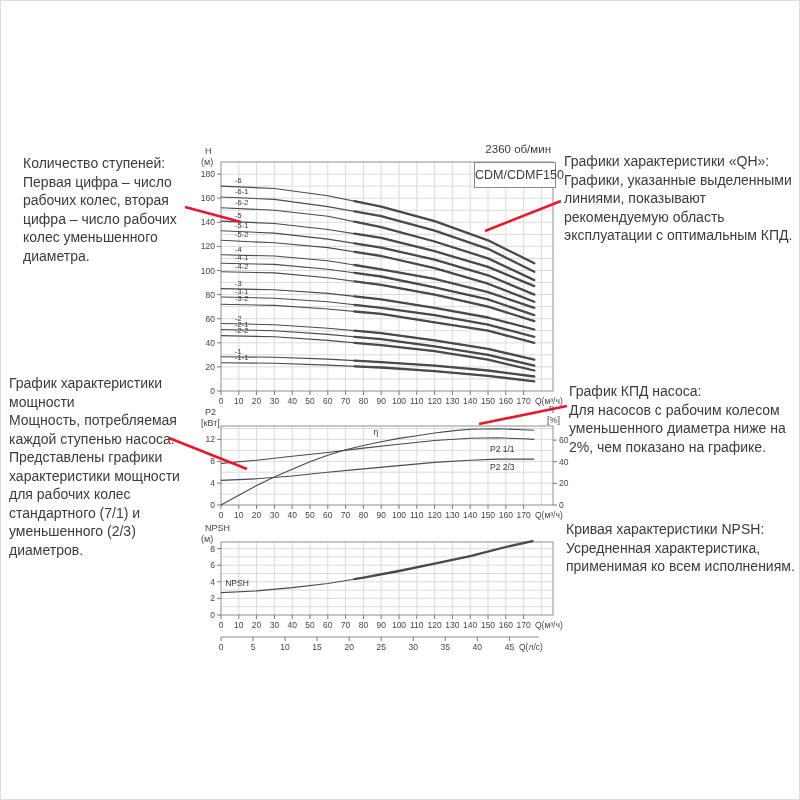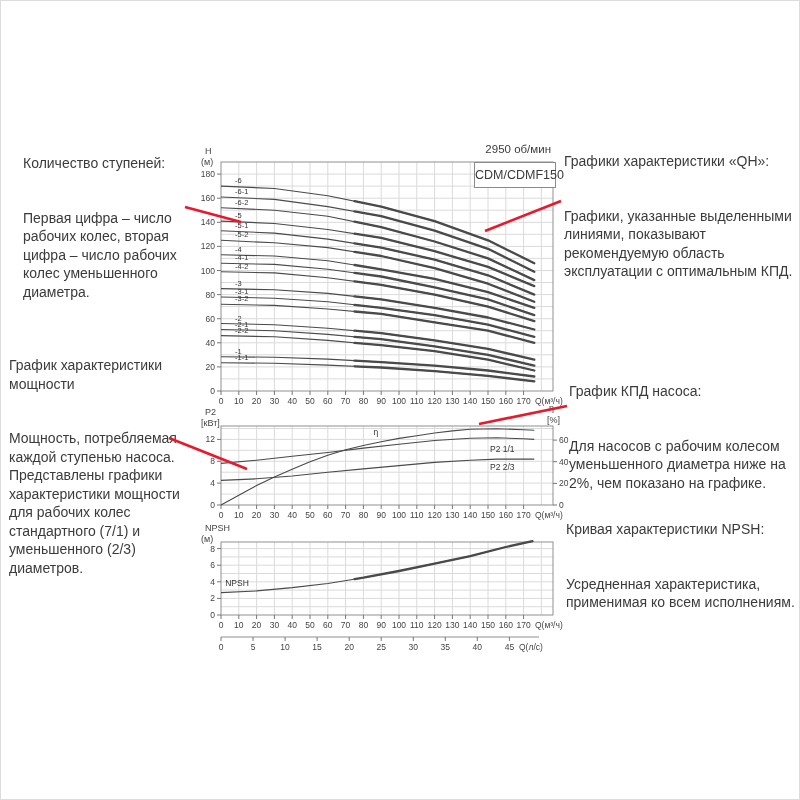--- a/index.html
+++ b/index.html
@@ -1,18 +1,18 @@
 <!DOCTYPE html>
 <html><head>
 <meta charset="utf-8">
 <style>
   html,body{margin:0;padding:0;background:#fff;font-family:"Liberation Sans",sans-serif;}
   #page{position:relative;width:798px;height:798px;border:1px solid #dcdcdc;background:#fff;overflow:hidden;}
   .note{position:absolute;color:#3b3b3b;font-size:14px;line-height:18.5px;}
-  .note .t{white-space:pre-line;margin-top:36px;}
+  .note .t{white-space:pre-line;}
   .chart-wrap{position:absolute;}
   .model-box{position:absolute;left:473px;top:161px;width:80px;height:24px;border:1px solid #8a8a8a;
     background:#fff;text-align:center;line-height:24px;font-size:12.5px;color:#3b3b3b;z-index:5;}
   .speed-label{position:absolute;left:420px;top:142px;width:130px;text-align:right;font-size:11.5px;color:#3b3b3b;z-index:5;}
   svg{display:block;overflow:visible;}
   #pointers{position:absolute;left:0;top:0;z-index:6;pointer-events:none;}
 </style>
 </head>
 <body>
 
@@ -21,36 +21,36 @@
   <div class="note" style="left:22px;top:153px;width:186px;">
     <div>Количество ступеней:</div>
     <div class="t">Первая цифра – число рабочих колес, вторая цифра – число рабочих колес уменьшенного диаметра.</div>
   </div>
 
   <div class="note" style="left:563px;top:151px;width:238px;">
     <div>Графики характеристики «QH»:</div>
     <div class="t">Графики, указанные выделенными линиями, показывают рекомендуемую область эксплуатации с оптимальным КПД.</div>
   </div>
 
-  <div class="note" style="left:8px;top:355px;width:192px;">
+  <div class="note" style="left:8px;top:373px;width:192px;">
     <div>График характеристики мощности</div>
     <div class="t">Мощность, потребляемая каждой ступенью насоса. Представлены графики характеристики мощности для рабочих колес стандартного (7/1) и уменьшенного (2/3) диаметров.</div>
   </div>
 
   <div class="note" style="left:568px;top:381px;width:238px;">
     <div>График КПД насоса:</div>
     <div class="t">Для насосов с рабочим колесом уменьшенного диаметра ниже на 2%, чем показано на графике.</div>
   </div>
 
   <div class="note" style="left:565px;top:519px;width:238px;">
     <div>Кривая характеристики NPSH:</div>
     <div class="t">Усредненная характеристика, применимая ко всем исполнениям.</div>
   </div>
 
-  <div class="speed-label">2950 об/мин</div>
+  <div class="speed-label">2360 об/мин</div>
   <div class="model-box">CDM/CDMF150</div>
 
   <div class="chart-wrap" style="left:196px;top:143px;">
     <svg id="svg-qh" width="372" height="268">
         <line x1="41.8" y1="18" x2="41.8" y2="247" stroke="#dadada" stroke-width="1"></line>
         <line x1="59.6" y1="18" x2="59.6" y2="247" stroke="#dadada" stroke-width="1"></line>
         <line x1="77.4" y1="18" x2="77.4" y2="247" stroke="#dadada" stroke-width="1"></line>
         <line x1="95.2" y1="18" x2="95.2" y2="247" stroke="#dadada" stroke-width="1"></line>
         <line x1="113.0" y1="18" x2="113.0" y2="247" stroke="#dadada" stroke-width="1"></line>
         <line x1="130.8" y1="18" x2="130.8" y2="247" stroke="#dadada" stroke-width="1"></line>

